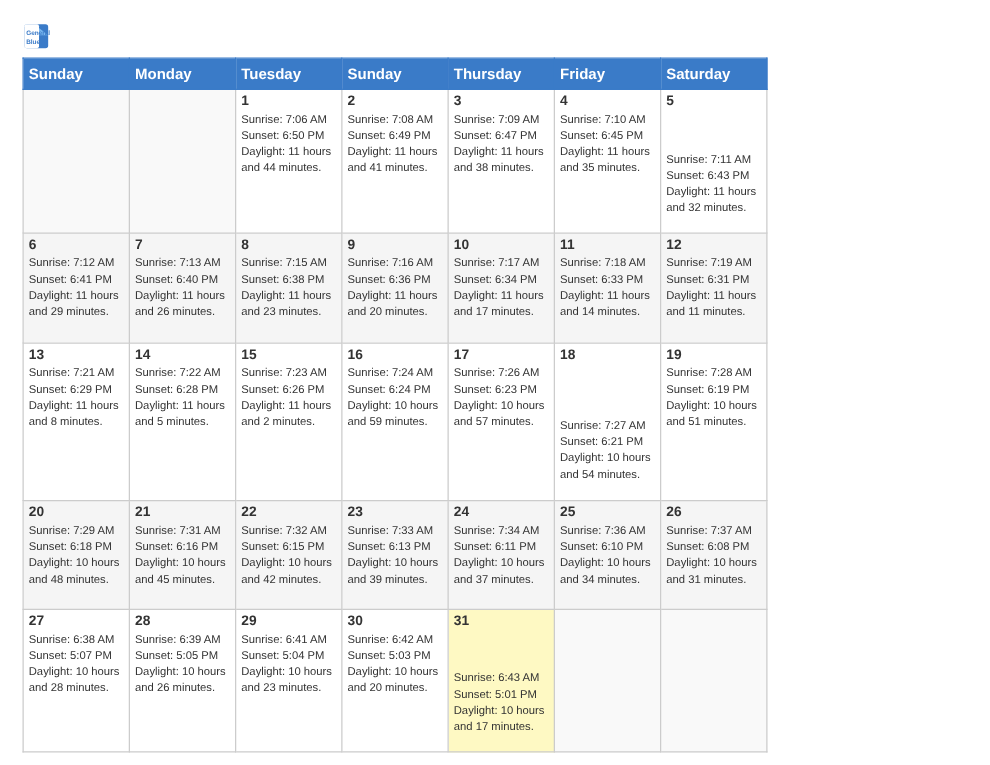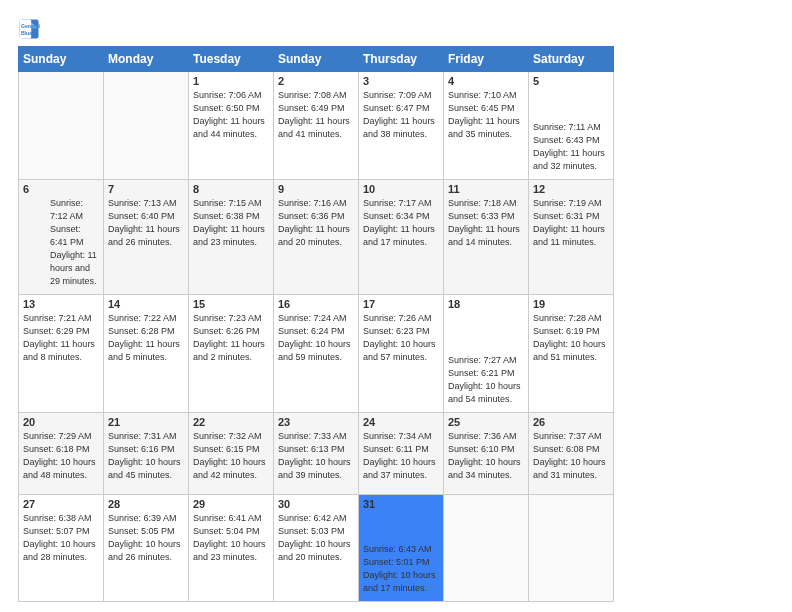--- a/index.html
+++ b/index.html
@@ -167,21 +167,21 @@
           <td style="background: rgb(255, 255, 255);">
             <span class="day-num">5</span>
             <div class="day-info" style="white-space: pre-line; margin-top: 34px;">Sunrise: 7:11 AM
 Sunset: 6:43 PM
 Daylight: 11 hours and 32 minutes.</div>
           </td>
         </tr>
         <tr>
           <td style="background: rgb(245, 245, 245);">
             <span class="day-num">6</span>
-            <div class="day-info" style="white-space: pre-line; margin-left: 27px;">Sunrise: 7:12 AM
+            <div class="day-info" style="white-space: pre-line;">Sunrise: 7:12 AM
 Sunset: 6:41 PM
 Daylight: 11 hours and 29 minutes.</div>
           </td>
           <td style="background: rgb(245, 245, 245);">
             <span class="day-num">7</span>
             <div class="day-info" style="white-space: pre-line;">Sunrise: 7:13 AM
 Sunset: 6:40 PM
 Daylight: 11 hours and 26 minutes.</div>
           </td>
           <td style="background: rgb(245, 245, 245);">
@@ -321,21 +321,21 @@
             <div class="day-info" style="white-space: pre-line;">Sunrise: 6:41 AM
 Sunset: 5:04 PM
 Daylight: 10 hours and 23 minutes.</div>
           </td>
           <td style="background: rgb(255, 255, 255);">
             <span class="day-num">30</span>
             <div class="day-info" style="white-space: pre-line;">Sunrise: 6:42 AM
 Sunset: 5:03 PM
 Daylight: 10 hours and 20 minutes.</div>
           </td>
-          <td style="background: #3b82f6;">
+          <td style="background: #fef9c3;">
             <span class="day-num">31</span>
             <div class="day-info" style="white-space: pre-line; margin-top: 33px;">Sunrise: 6:43 AM
 Sunset: 5:01 PM
 Daylight: 10 hours and 17 minutes.</div>
           </td>
           <td class="empty"></td>
           <td class="empty"></td>
         </tr>
       </tbody>
   </table>

